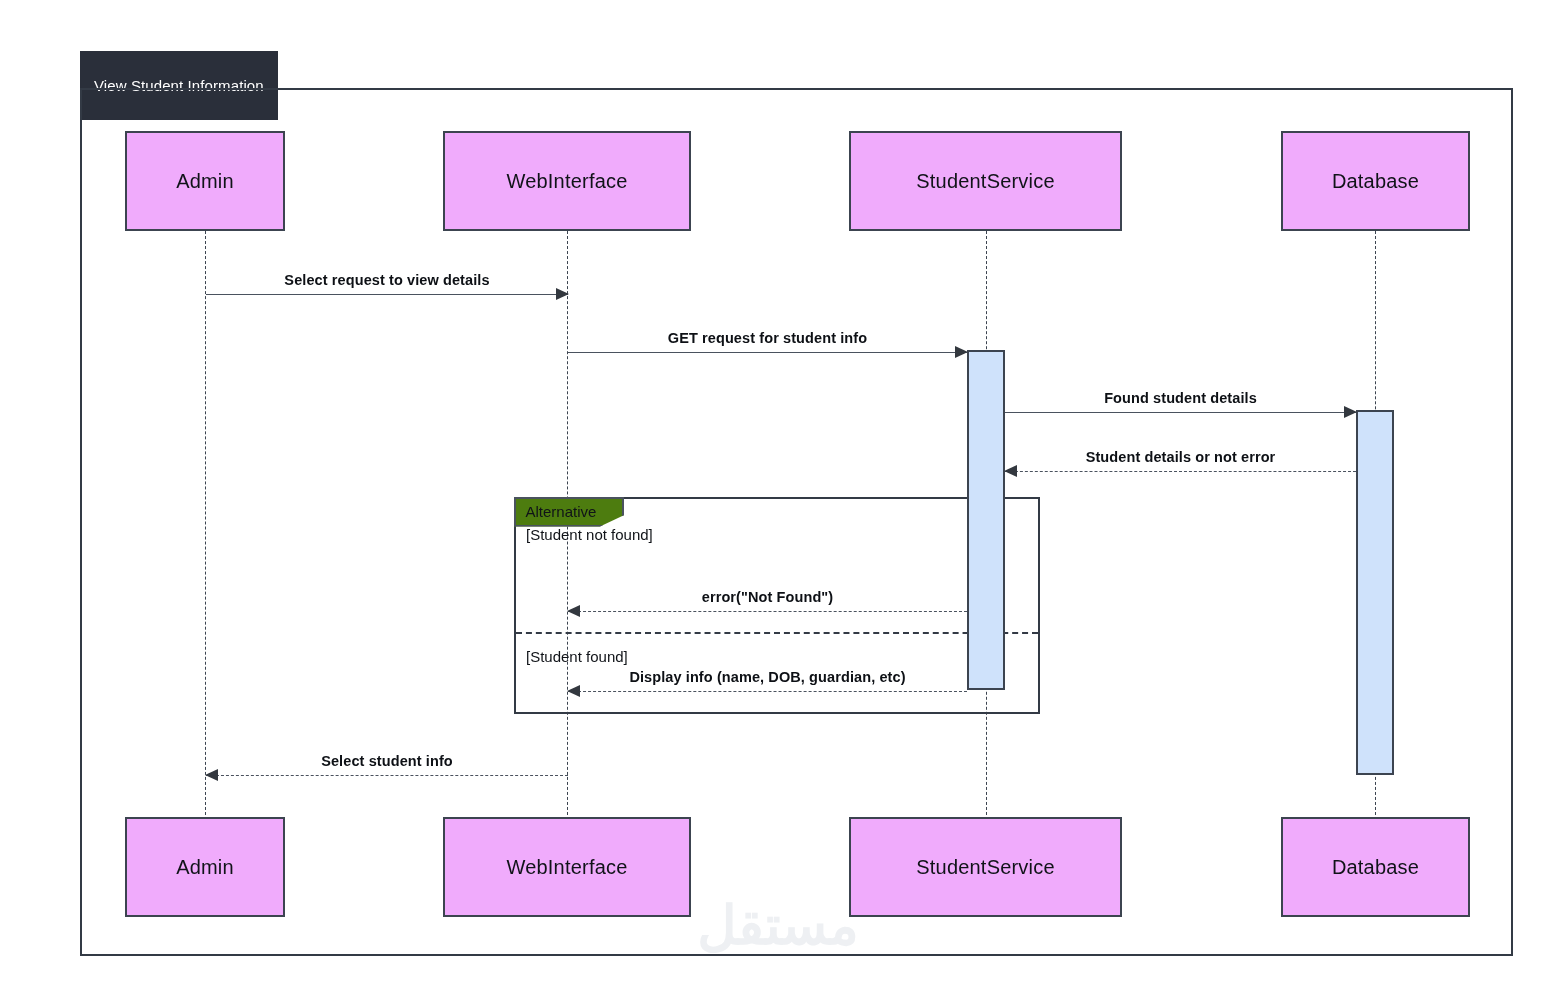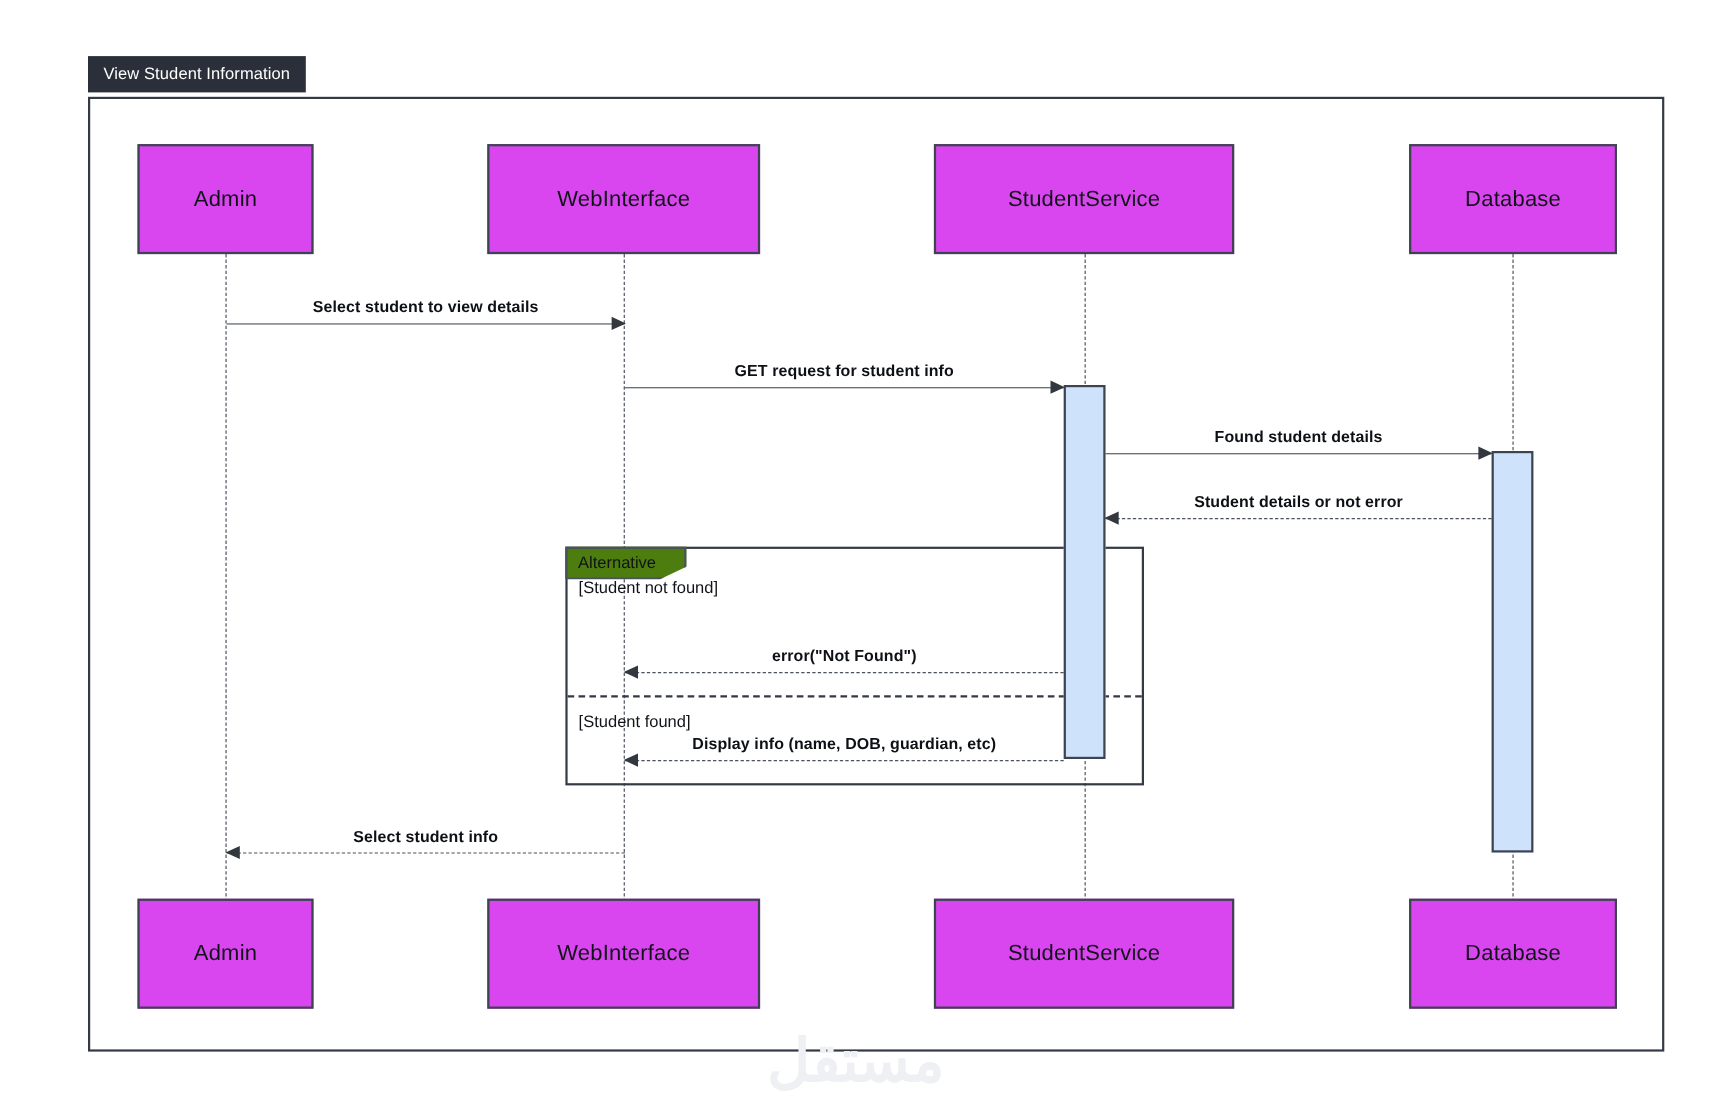--- a/index.html
+++ b/index.html
@@ -18,21 +18,21 @@
     background: #ffffff;
     overflow: hidden;
   }
 
   
   .title-tab {
     position: absolute;
     left: 80px;
     top: 51px;
     height: 33px;
-    padding: 0 14px;
+    padding: 18px 14px;
     background: #2a2f3a;
     color: #ffffff;
     font-size: 15px;
     line-height: 33px;
     white-space: nowrap;
     letter-spacing: 0.1px;
   }
 
   
   .frame {
@@ -42,21 +42,21 @@
     width: 1433px;
     height: 868px;
     border: 2.5px solid #333a45;
     background: transparent;
     box-sizing: border-box;
   }
 
   
   .participant {
     position: absolute;
-    background: #d946ef;
+    background: #f0abfc;
     border: 2.5px solid #3c4450;
     box-sizing: border-box;
     display: flex;
     align-items: center;
     justify-content: center;
     color: #101318;
     font-size: 20px;
     letter-spacing: 0.2px;
   }
 
@@ -168,21 +168,20 @@
     text-align: center;
     color: #eef0f3;
     user-select: none;
     pointer-events: none;
   }
   .wm-ar {
     font-size: 54px;
     line-height: 56px;
     font-weight: bold;
     letter-spacing: 1px;
-    margin-top: 40px;
   }
   .wm-en {
     font-size: 31px;
     line-height: 34px;
     letter-spacing: 0.5px;
   }
 </style>
 </head>
 <body>
 
@@ -234,21 +233,21 @@
     <div class="fragment-tab">Alternative</div>
     <div class="fragment-divider" style="top:133px;"></div>
   </div>
 
   <div class="guard" style="left:526px; top:526px;">[Student not found]</div>
   <div class="guard" style="left:526px; top:648px;">[Student found]</div>
 
   <div class="msg to-right" style="left:206px; top:294px; width:362px;">
     <div class="line"></div>
     <div class="head"></div>
-    <div class="label">Select student to view details</div>
+    <div class="label">Select request to view details</div>
   </div>
 
   <div class="msg to-right" style="left:568px; top:352px; width:399px;">
     <div class="line"></div>
     <div class="head"></div>
     <div class="label">GET request for student info</div>
   </div>
 
   <div class="msg to-right" style="left:1005px; top:412px; width:351px;">
     <div class="line"></div>

